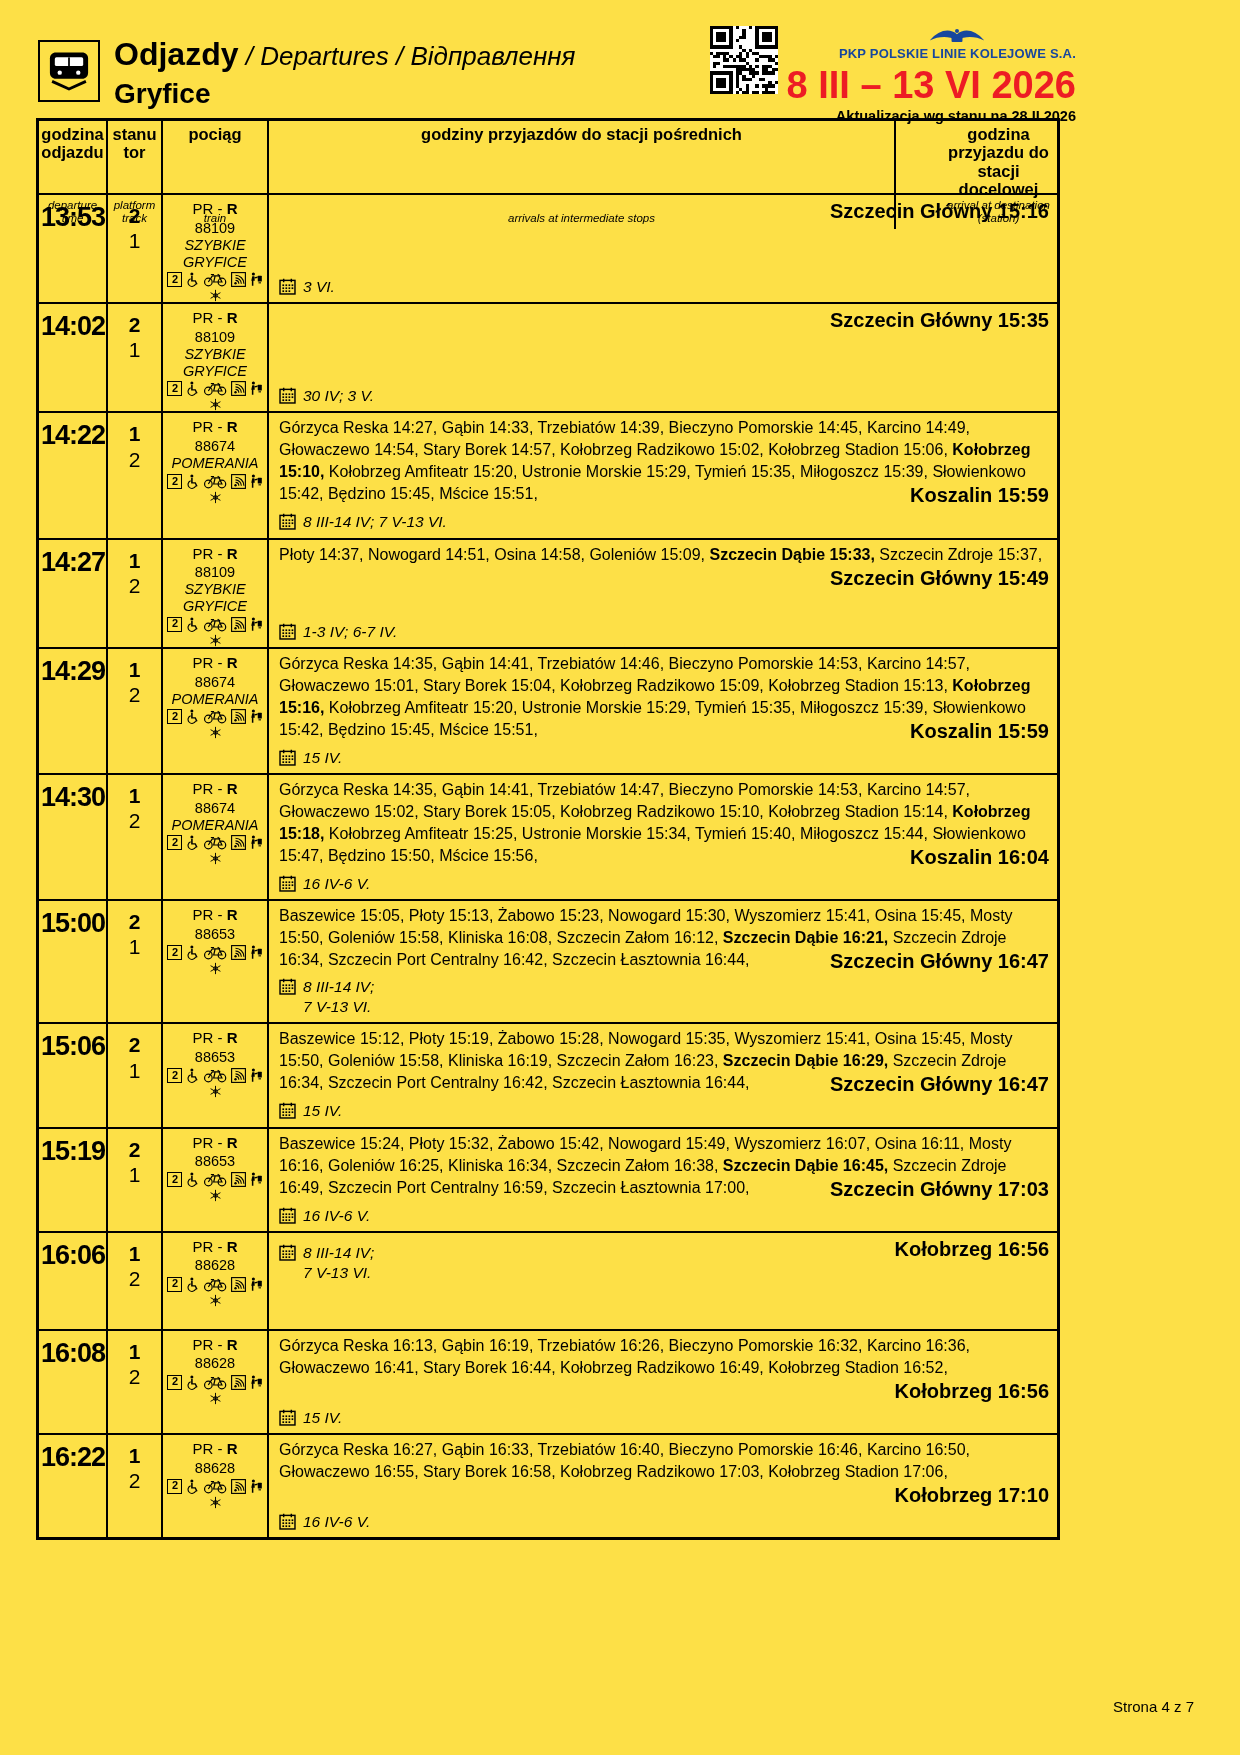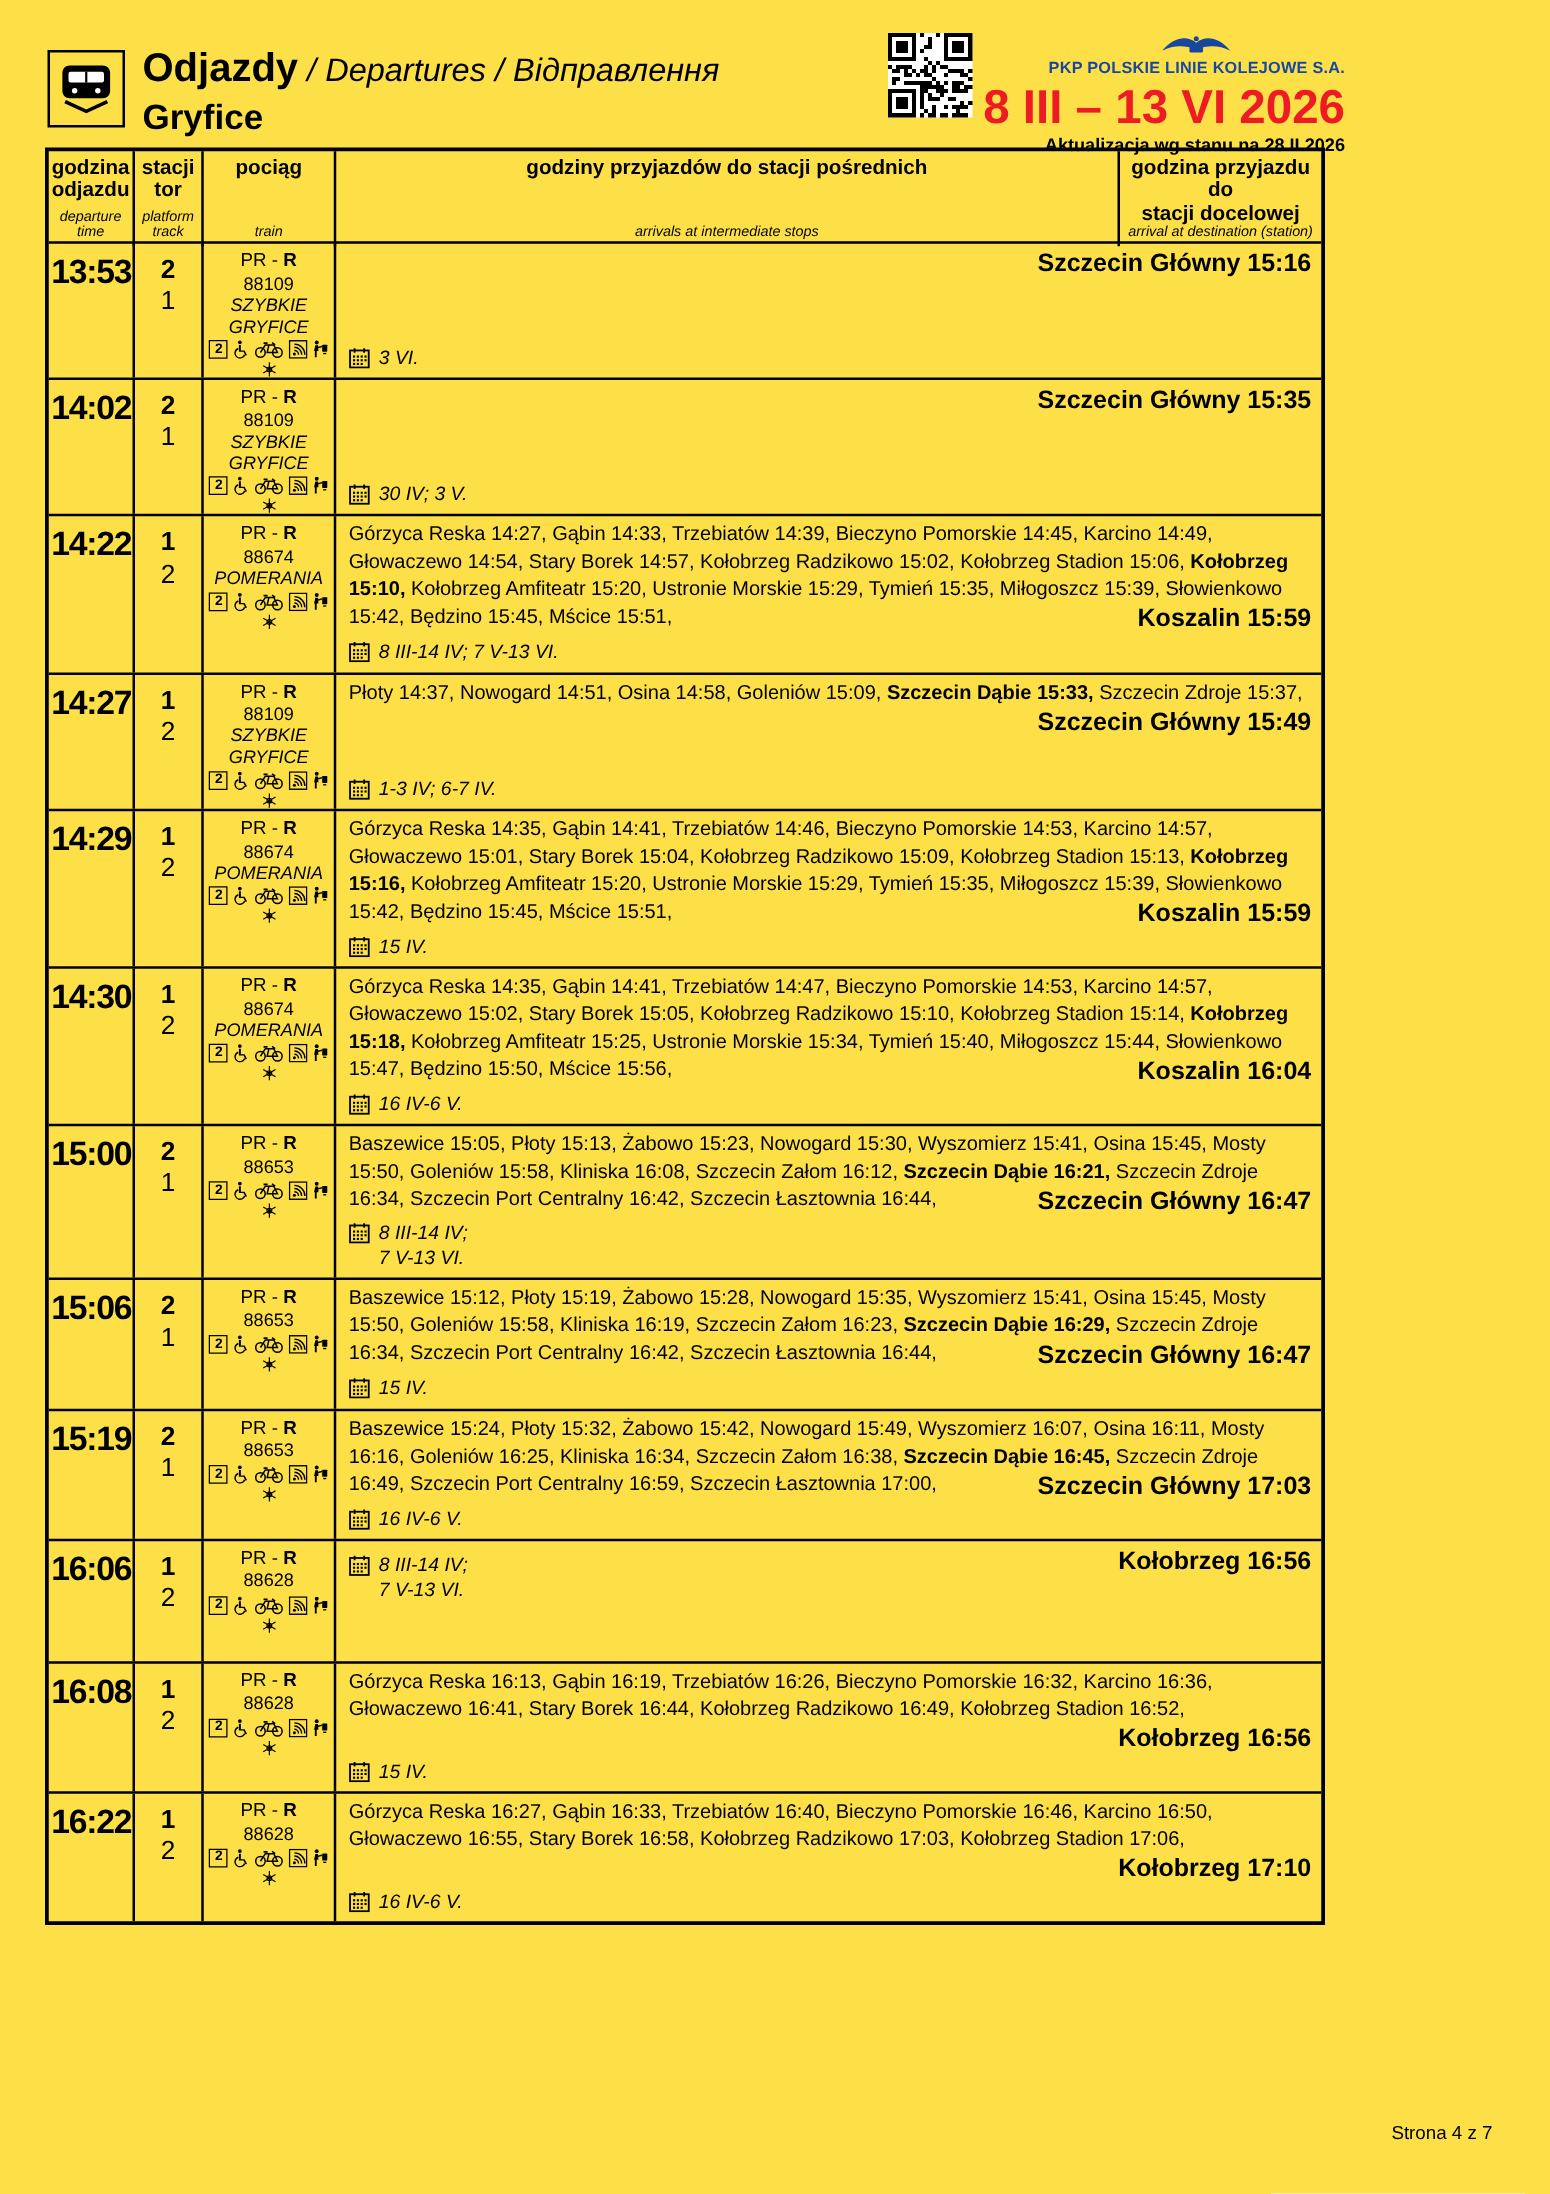--- a/index.html
+++ b/index.html
@@ -25,21 +25,21 @@
   .pkp-name { font-weight:bold; font-size:13px; letter-spacing:0.2px; }
   .validity { font-weight:bold; font-size:38px; line-height:1.05; margin-top:4px; white-space:nowrap; }
   .update   { font-weight:bold; font-size:14.5px; margin-top:2px; }
 
   
   .table { position:absolute; left:36px; top:118px; width:1024px; border:3px solid #000; }
   .thead { display:grid; grid-template-columns:69px 55px 106px 627px 1fr;
            border-bottom:2.5px solid #000; height:74px; }
   .th { border-right:2px solid #000; display:flex; flex-direction:column;
         justify-content:space-between; align-items:center; text-align:center; padding:4px 2px; }
-  .th:last-child { border-right:none; }
+  .th:last-child { border-right:none;margin-left:44px; }
   .th-t { font-weight:bold; font-size:16.5px; line-height:1.12; white-space:pre-line; }
   .th-s { font-style:italic; font-size:11.5px; line-height:1.12; white-space:pre-line; }
 
   .tr { display:grid; grid-template-columns:69px 55px 106px 1fr; min-height:98px; }
   .tr + .tr { border-top:2.5px solid #000; }
   .td.c { border-right:2px solid #000; }
   .t-time { font-size:27px; font-weight:bold; letter-spacing:-1px; padding:7px 0 0 2px; }
   .t-peron { text-align:center; padding-top:8px; font-size:21px; line-height:1.2; }
   .platform { font-weight:bold; }
   .t-train { text-align:center; padding-top:5px; font-size:15px; line-height:1.25; }
@@ -223,21 +223,21 @@
 
   <div class="table">
     <div class="thead">
       <div class="th">
         <div class="th-t">godzina
 odjazdu</div>
         <div class="th-s">departure
 time</div>
       </div>
       <div class="th">
-        <div class="th-t">stacji
+        <div class="th-t">stanu
 tor</div>
         <div class="th-s">platform
 track</div>
       </div>
       <div class="th">
         <div class="th-t">pociąg</div>
         <div class="th-s">train</div>
       </div>
       <div class="th">
         <div class="th-t">godziny przyjazdów do stacji pośrednich</div>

